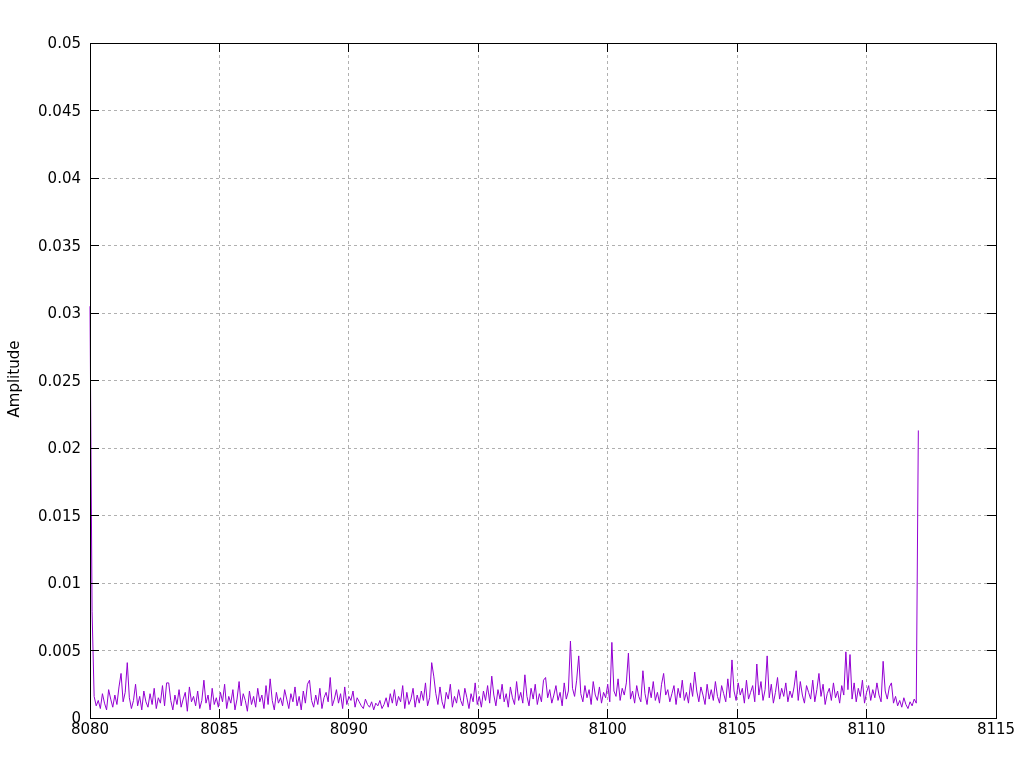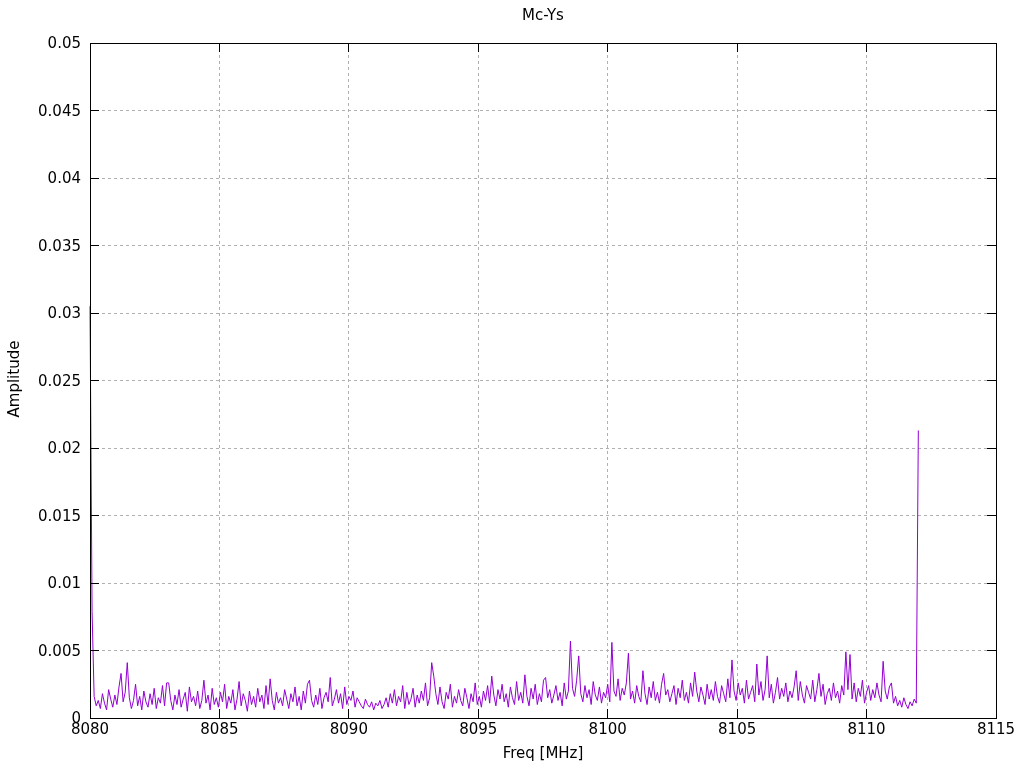--- a/index.html
+++ b/index.html
@@ -9,23 +9,21 @@
   .x-label{position:absolute;left:90px;top:744px;width:906px;text-align:center;font-size:15px;}
   .y-label{position:absolute;left:-86px;top:370px;width:200px;text-align:center;font-size:15px;
            transform:rotate(-90deg);transform-origin:center center;}
   svg{position:absolute;left:0;top:0;}
   svg text{font-family:"DejaVu Sans",sans-serif;font-size:15px;fill:#000;}
 </style>
 </head>
 <body>
 
 <div class="figure">
-  <div class="chart-title">Mc-Ys</div>
   <div class="y-label">Amplitude</div>
-  <div class="x-label">Freq [MHz]</div>
   <svg id="plot" width="1024" height="768">
       <line x1="219.42857142857142" y1="43" x2="219.42857142857142" y2="718" stroke="#b0b0b0" stroke-width="1" stroke-dasharray="3,3" shape-rendering="crispEdges"></line>
       <line x1="348.85714285714283" y1="43" x2="348.85714285714283" y2="718" stroke="#b0b0b0" stroke-width="1" stroke-dasharray="3,3" shape-rendering="crispEdges"></line>
       <line x1="478.2857142857143" y1="43" x2="478.2857142857143" y2="718" stroke="#b0b0b0" stroke-width="1" stroke-dasharray="3,3" shape-rendering="crispEdges"></line>
       <line x1="607.7142857142857" y1="43" x2="607.7142857142857" y2="718" stroke="#b0b0b0" stroke-width="1" stroke-dasharray="3,3" shape-rendering="crispEdges"></line>
       <line x1="737.1428571428571" y1="43" x2="737.1428571428571" y2="718" stroke="#b0b0b0" stroke-width="1" stroke-dasharray="3,3" shape-rendering="crispEdges"></line>
       <line x1="866.5714285714286" y1="43" x2="866.5714285714286" y2="718" stroke="#b0b0b0" stroke-width="1" stroke-dasharray="3,3" shape-rendering="crispEdges"></line>
       <line x1="90" y1="650.5" x2="996" y2="650.5" stroke="#b0b0b0" stroke-width="1" stroke-dasharray="3,3" shape-rendering="crispEdges"></line>
       <line x1="90" y1="583" x2="996" y2="583" stroke="#b0b0b0" stroke-width="1" stroke-dasharray="3,3" shape-rendering="crispEdges"></line>
       <line x1="90" y1="515.5" x2="996" y2="515.5" stroke="#b0b0b0" stroke-width="1" stroke-dasharray="3,3" shape-rendering="crispEdges"></line>

